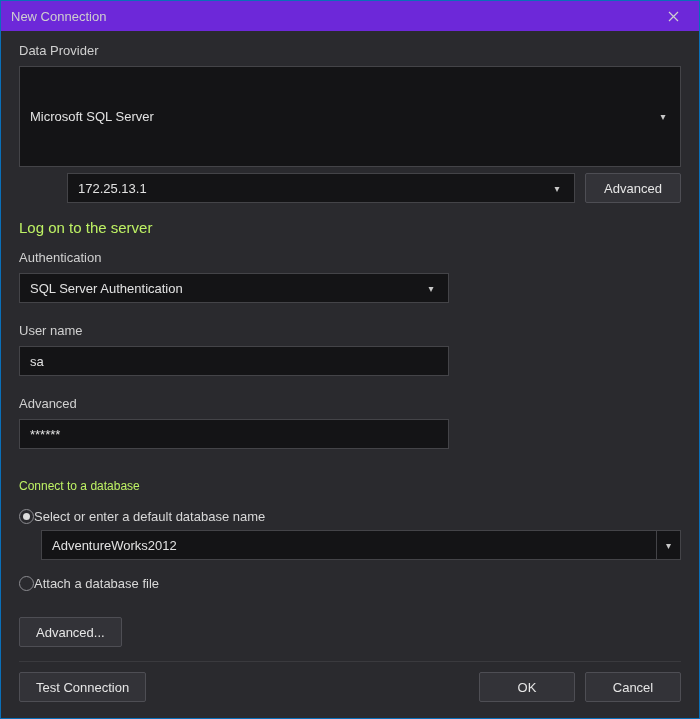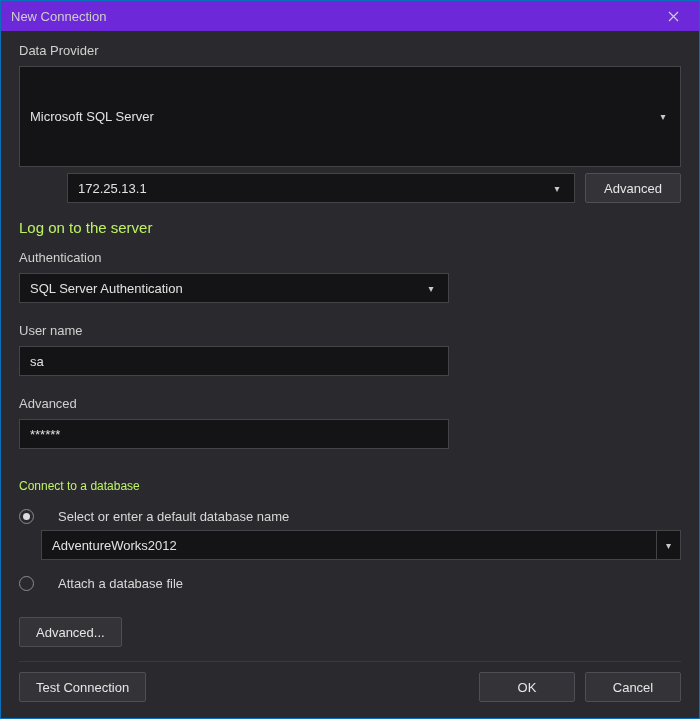--- a/index.html
+++ b/index.html
@@ -77,21 +77,21 @@
     min-width: 84px;
     padding: 0 16px;
     background: #333338;
     border: 1px solid #4e4e54;
     border-radius: 2px;
     color: #e6e6e6;
     display: inline-flex; align-items: center; justify-content: center;
     font-size: 13px;
   }
   .btn.wide { min-width: 96px; }
-  .radio-row { display: flex; align-items: center; gap: 24px; margin-top: 6px; }
+  .radio-row { display: flex; align-items: center; gap: 0; margin-top: 6px; }
   .radio {
     width: 15px; height: 15px; border-radius: 50%;
     border: 1.5px solid #8b8b90;
     display: flex; align-items: center; justify-content: center;
     flex: none;
   }
   .radio.checked::after {
     content: ""; width: 7px; height: 7px; border-radius: 50%;
     background: #dcdcdc;
   }

